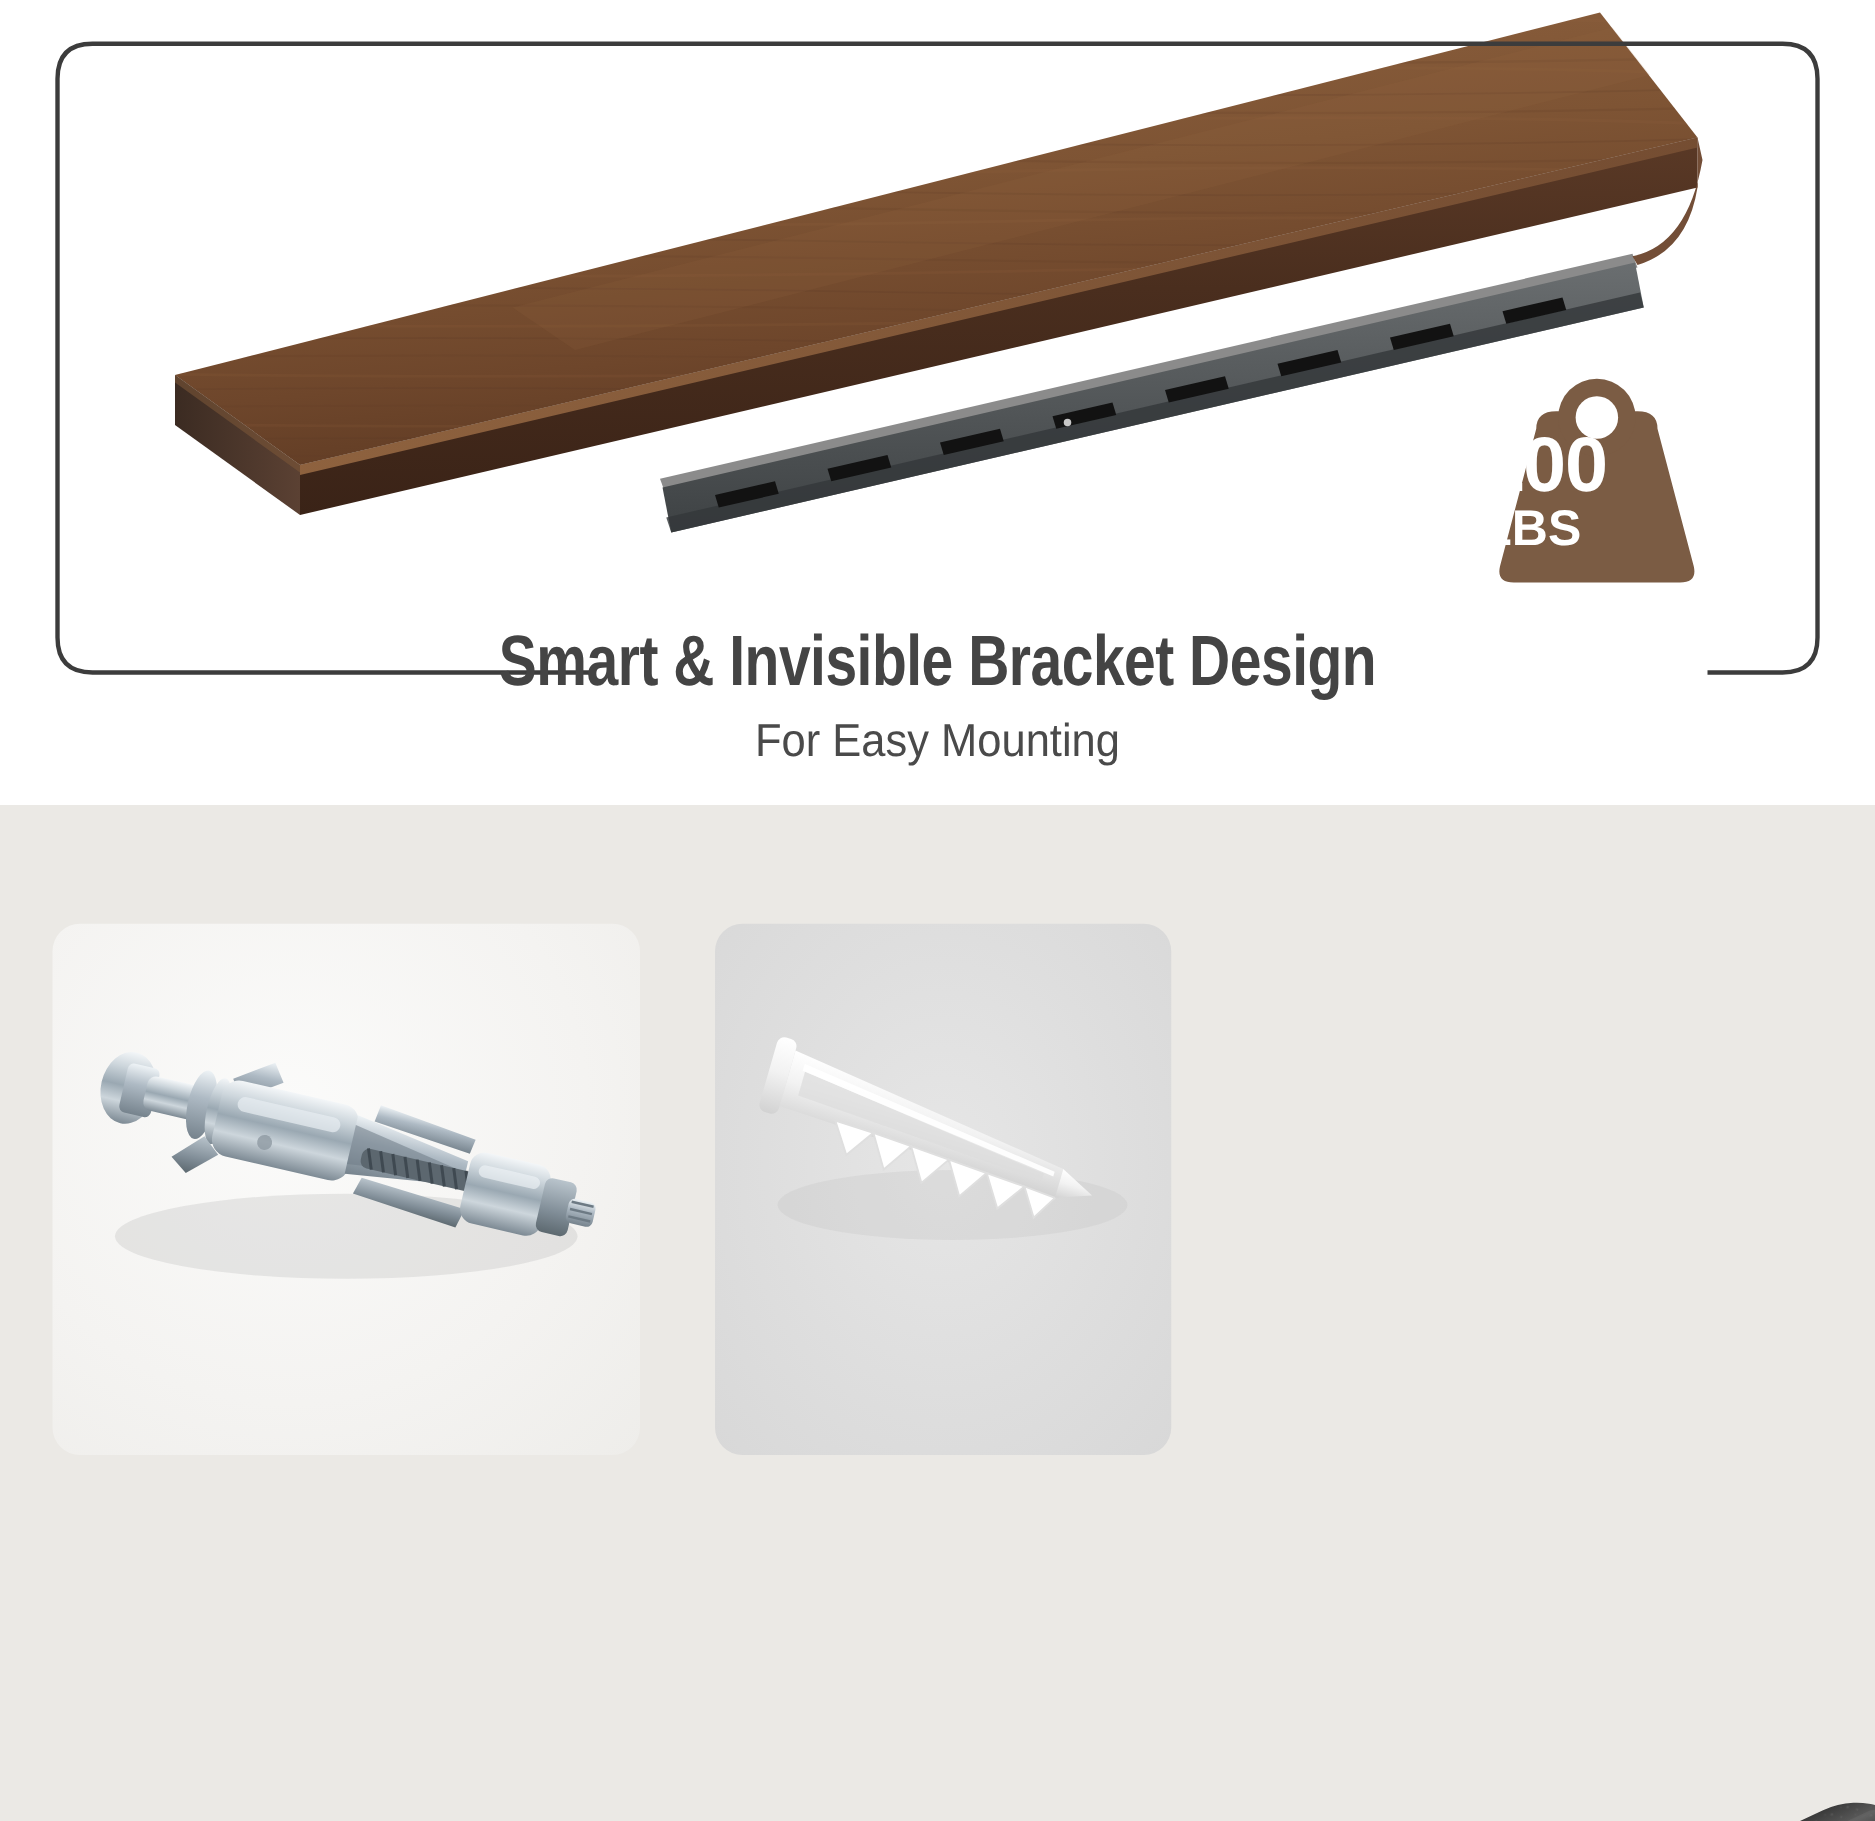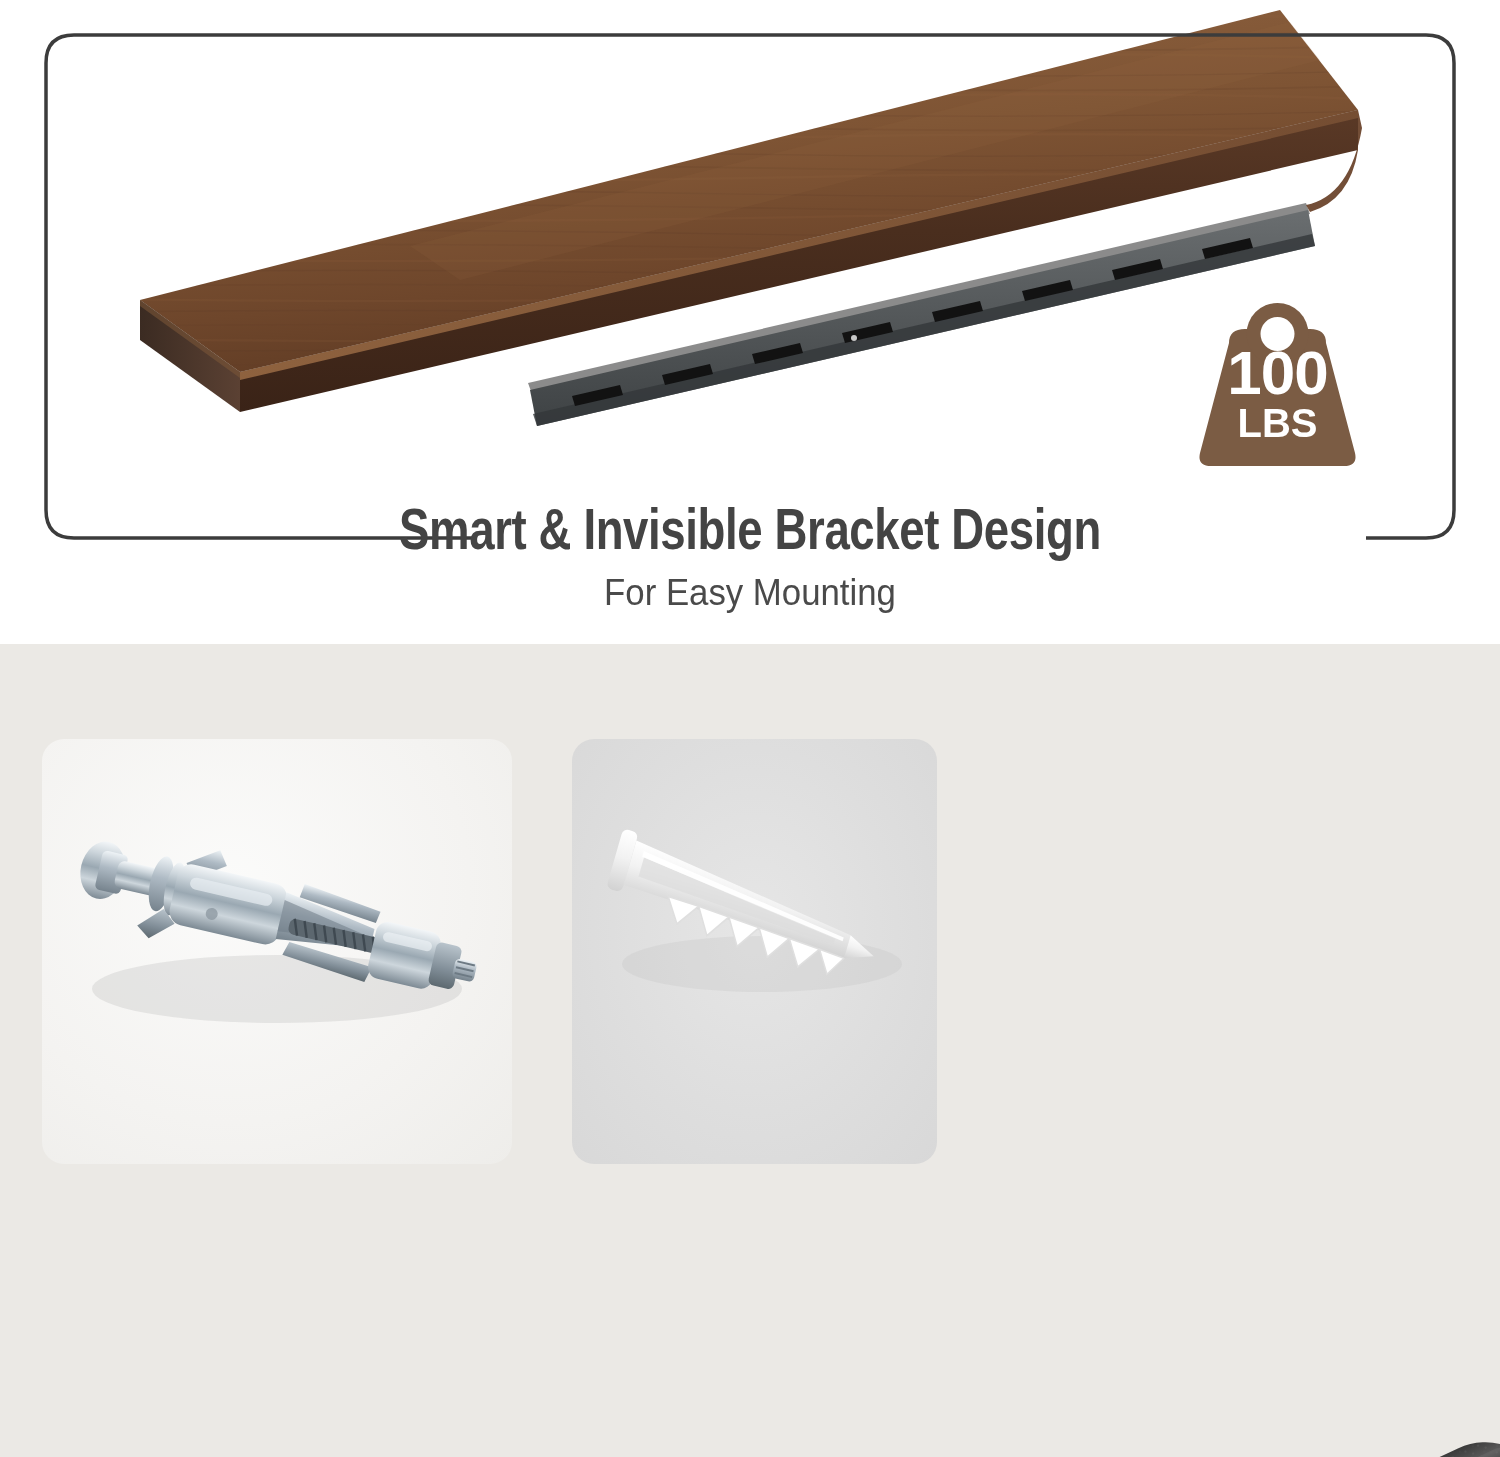--- a/index.html
+++ b/index.html
@@ -44,21 +44,21 @@
   
   #weight-badge {
     position: absolute;
     left: 1185px; top: 295px;
     width: 185px; height: 175px;
   }
   #weight-badge .badge-text {
     position: absolute;
     left: 0; top: 48px;
     width: 185px;
-    text-align: center;
+    text-align: left;
     color: #ffffff;
     font-weight: bold;
     line-height: 0.98;
   }
   #weight-badge .lbs-num {
     display: block;
     font-size: 62px;
     letter-spacing: -1px;
   }
   #weight-badge .lbs-unit {

